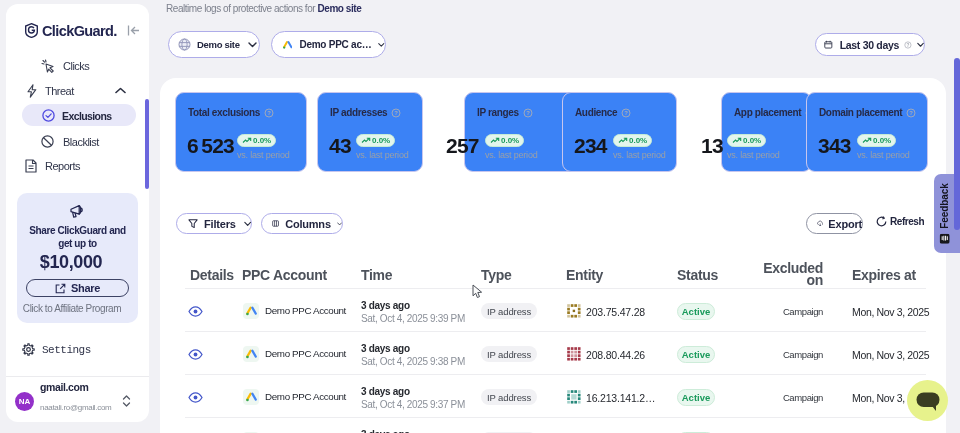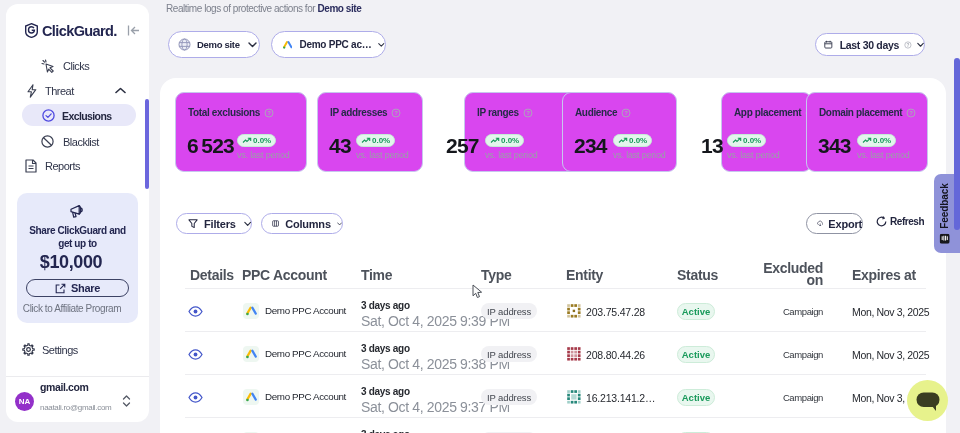--- a/index.html
+++ b/index.html
@@ -3,33 +3,33 @@
 <meta charset="utf-8">
 <style>
   * { margin:0; padding:0; box-sizing:border-box; }
   html,body { width:960px; height:433px; overflow:hidden; }
   body { background:#f1f1f5; font-family:"Liberation Sans", sans-serif; position:relative; }
   .abs { position:absolute; }
   .sidebar { left:6px; top:4px; width:143px; height:418px; background:#fff; border-radius:12px; }
   .menu-item { position:absolute; font-size:11px; color:#30354a; letter-spacing:-0.5px; }
   .pill { position:absolute; border:1px solid #aeace9; border-radius:999px; background:#fff;
           display:flex; align-items:center; color:#23263f; font-weight:bold; white-space:nowrap; }
-  .card { position:absolute; top:92px; height:80px; background:#d946ef; border:1px solid #c7c6ee; border-radius:9px; }
+  .card { position:absolute; top:92px; height:80px; background:#3b82f6; border:1px solid #c7c6ee; border-radius:9px; }
   .card .title { position:absolute; left:12px; top:14px; font-size:10px; font-weight:bold; color:#262a48; letter-spacing:-0.35px; white-space:nowrap; display:flex; align-items:center; gap:4px;}
   .gpill { position:absolute; height:13px; background:#e3f5ec; border:1px solid #c4ecd7; border-radius:7px;
            display:flex; align-items:center; padding:0 3.5px; gap:1.5px; font-size:8px; font-weight:bold; color:#17995a; }
   .vsl { position:absolute; font-size:9px; color:#9aa0a8; letter-spacing:-0.2px; white-space:nowrap; }
   .hdr { position:absolute; font-size:14px; color:#4d525b; letter-spacing:-0.3px;font-weight:bold; }
   .rowline { position:absolute; left:185px; width:741px; height:1px; background:#ededf0; }
   .tpill { position:absolute; height:16px; border-radius:8px; background:#f1f1f4; color:#43474f;
            font-size:9.5px; display:flex; align-items:center; justify-content:center; letter-spacing:-0.1px;}
   .apill { position:absolute; height:17px; border-radius:9px; background:#e9f7ef; border:1px solid #cdecd9;
            color:#199a5b; font-size:9.5px; font-weight:bold; display:flex; align-items:center; justify-content:center; }
   .t-main { position:absolute; font-size:10.5px; color:#26292f; letter-spacing:-0.2px; white-space:nowrap; }
-  .t-sub  { position:absolute; font-size:14px; color:#8b9099; letter-spacing:-0.35px; white-space:nowrap; }
+  .t-sub  { position:absolute; font-size:10px; color:#8b9099; letter-spacing:-0.35px; white-space:nowrap; }
 </style>
 </head>
 <body>
 
 <div class="abs" style="left:160px; top:78px; width:786px; height:355px; background:#fff; border-radius:16px 16px 0 0;"></div>
 
 <div class="abs sidebar"></div>
 <div id="sidebar-content">
 
   <svg class="abs" style="left:25px; top:23px;" width="13" height="15" viewBox="0 0 13 15">
@@ -87,21 +87,21 @@
         <path d="M4.5 2 H1.2 V9.8 H9 V6.5 M6.5 1.2 H9.8 V4.5 M9.6 1.4 L5.2 5.8" fill="none" stroke="#232650" stroke-width="1.1"></path>
       </svg>
     <span style="letter-spacing:-0.3px;">Share</span>
   </div>
   <div class="abs" style="left:17px; top:303px; width:110px; text-align:center; font-size:10px; color:#6e7380; letter-spacing:-0.4px;">Click to Affiliate Program</div>
 
   <svg class="abs" style="left:22px; top:343px;" width="13" height="13" viewBox="0 0 14 14">
     <circle cx="7" cy="7" r="2" fill="none" stroke="#2d3245" stroke-width="1.3"></circle>
     <path d="M11.54 6.27 L13.15 6.20 L13.15 7.80 L11.54 7.73 L11.45 8.18 L10.73 9.69 L11.92 10.78 L10.78 11.92 L9.69 10.73 L9.31 10.98 L7.73 11.54 L7.80 13.15 L6.20 13.15 L6.27 11.54 L5.82 11.45 L4.31 10.73 L3.22 11.92 L2.08 10.78 L3.27 9.69 L3.02 9.31 L2.46 7.73 L0.85 7.80 L0.85 6.20 L2.46 6.27 L2.55 5.82 L3.27 4.31 L2.08 3.22 L3.22 2.08 L4.31 3.27 L4.69 3.02 L6.27 2.46 L6.20 0.85 L7.80 0.85 L7.73 2.46 L8.18 2.55 L9.69 3.27 L10.78 2.08 L11.92 3.22 L10.73 4.31 L10.98 4.69 Z" fill="none" stroke="#2d3245" stroke-width="1.15" stroke-linejoin="round"></path>
   </svg>
-  <div class="menu-item" style="left:42px; top:344px;">Settings</div>
+  <div class="menu-item" style="left:42px; top:344px;font-family:Liberation Mono, monospace;">Settings</div>
 
   <div class="abs" style="left:6px; top:376px; width:143px; height:1px; background:#ebebee;"></div>
 
   <div class="abs" style="left:15px; top:392px; width:19px; height:19px; border-radius:50%; background:#9330c9; color:#fff; font-size:8px; font-weight:bold; display:flex; align-items:center; justify-content:center;">NA</div>
   <div class="abs" style="left:40px; top:381px; font-size:10.5px; font-weight:bold; color:#23263f; letter-spacing:-0.4px;">gmail.com</div>
   <div class="abs" style="left:40px; top:403px; font-size:8px; color:#8b9099; letter-spacing:-0.3px;">naatali.ro@gmail.com</div>
   <svg class="abs" style="left:122px; top:395px;" width="9" height="12" viewBox="0 0 9 12">
     <path d="M1.5 4 L4.5 1 L7.5 4 M1.5 8 L4.5 11 L7.5 8" fill="none" stroke="#555a66" stroke-width="1.3" stroke-linecap="round" stroke-linejoin="round"></path>
   </svg>
 </div>

